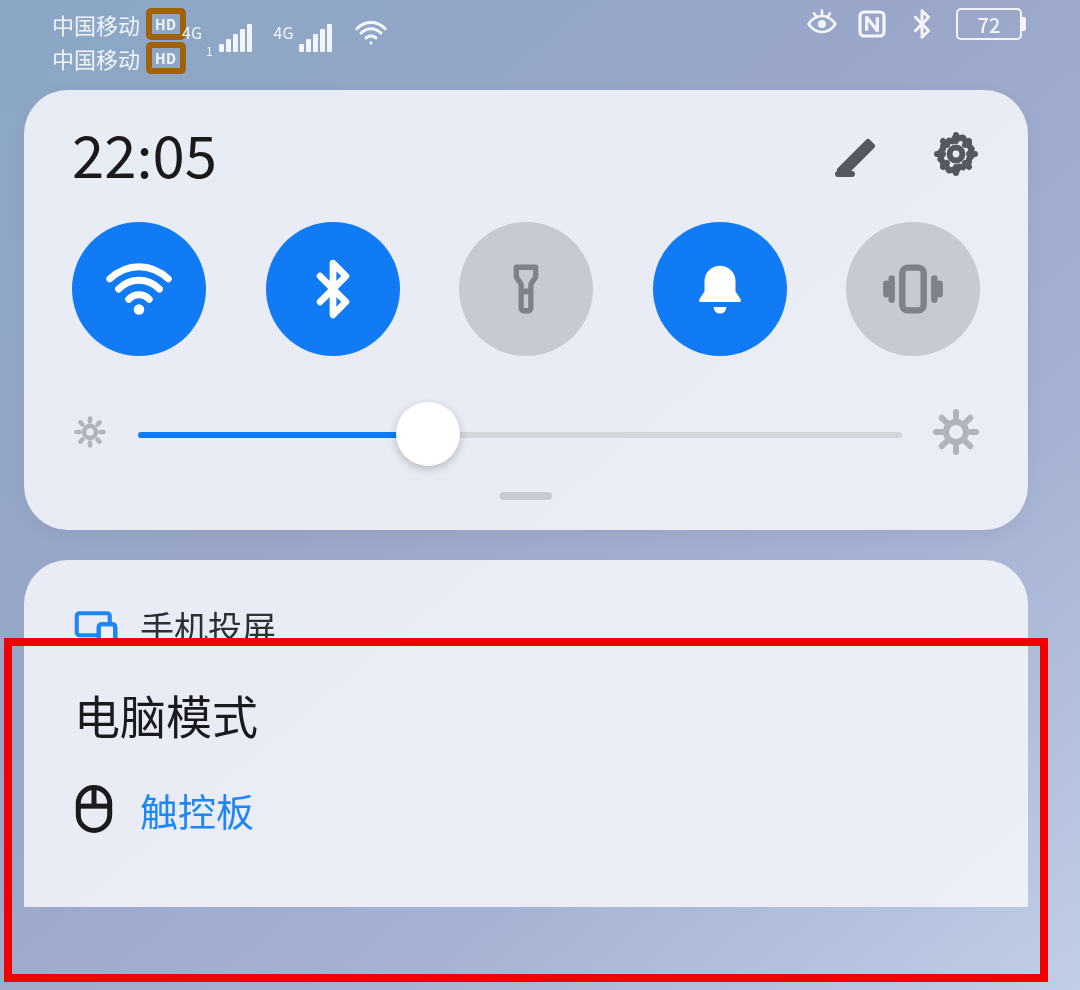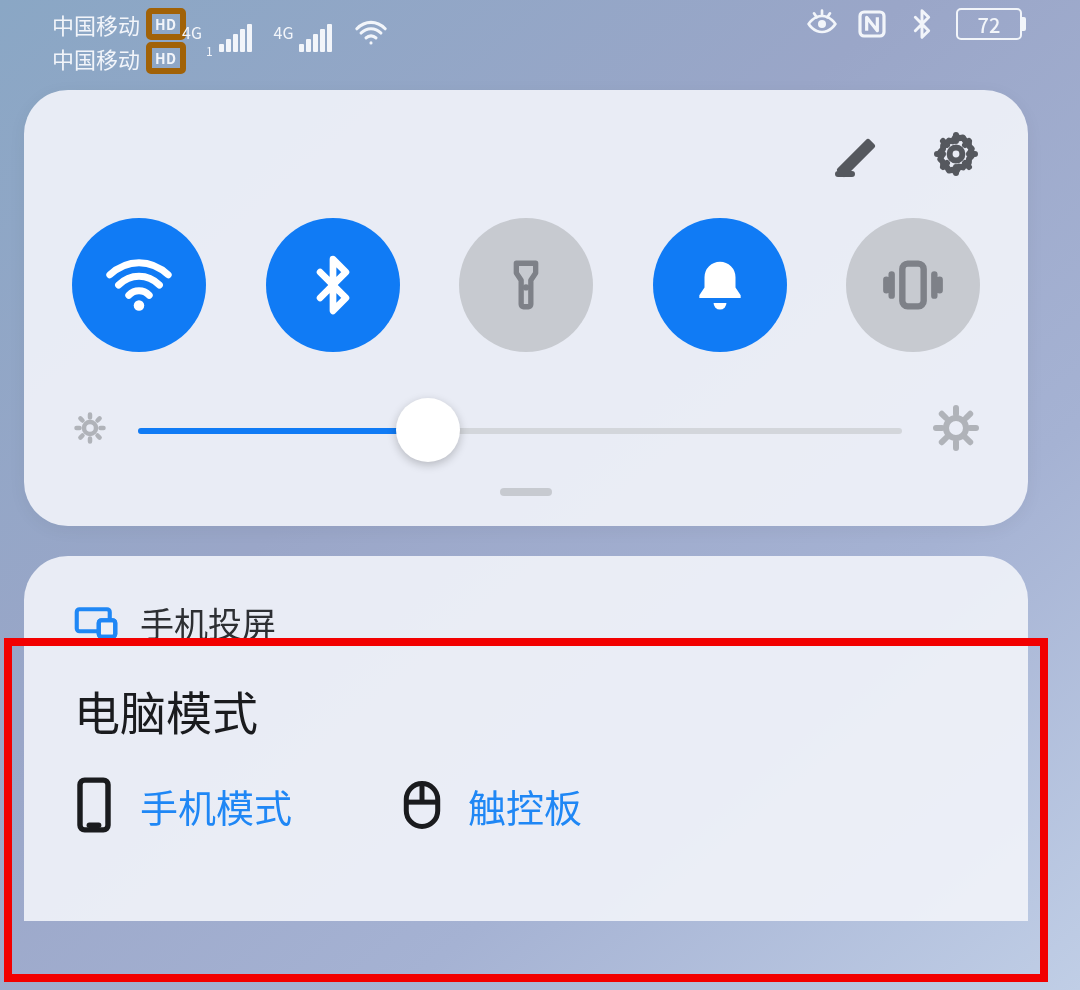--- a/index.html
+++ b/index.html
@@ -59,21 +59,21 @@
   .sun-small svg{width:36px;height:36px;}
   .sun-big svg{width:48px;height:48px;}
   .slider{flex:1;position:relative;height:64px;}
   .track{position:absolute;top:30px;left:0;right:0;height:6px;background:#d3d6db;border-radius:3px;}
   .track-fill{position:absolute;top:30px;left:0;width:38%;height:6px;background:#107bf5;border-radius:3px;}
   .thumb{position:absolute;top:0;left:calc(38% - 32px);width:64px;height:64px;background:#fff;border-radius:50%;box-shadow:0 3px 10px rgba(0,0,0,.22);}
   .handle{width:52px;height:8px;background:#c7cad0;border-radius:4px;margin:26px auto 0;}
   
   .proj-card{
     margin:30px 24px 0 24px;background:rgba(240,242,248,.92);
-    border-radius:44px 44px 0 0;padding:42px 50px 88px 50px;
+    border-radius:44px 44px 0 0;padding:42px 50px 70px 50px;
   }
   .proj-row1{display:flex;align-items:center;gap:22px;}
   .proj-row1 svg{width:44px;height:36px;stroke:#1f87f5;fill:none;stroke-width:3;}
   .proj-title{font-size:34px;color:#2d2f33;}
   .proj-sub{font-size:46px;color:#1a1b1e;margin-top:30px;}
   .proj-actions{display:flex;gap:110px;margin-top:34px;}
   .proj-act{display:flex;align-items:center;gap:26px;}
   .proj-act svg{width:40px;height:56px;stroke:#1a1b1e;fill:none;stroke-width:3.5;}
   .proj-act-label{font-size:38px;color:#1f87f5;}
   
@@ -129,20 +129,21 @@
       </svg>
       <div class="battery">
         <span class="battery-val">72</span>
       </div>
     </div>
   </div>
 
   <div class="qs-panel">
     <div class="qs-head">
       <div class="qs-time-block">
+        <div class="qs-time">22:05</div>
       </div>
       <div class="qs-head-icons">
         <svg viewBox="0 0 24 24">
           <path d="M4 20L18 6l0 0 2 2L6 22M3 22h7" stroke-linecap="round" stroke-linejoin="round"></path>
         </svg>
         <svg viewBox="0 0 24 24">
           <circle cx="12" cy="12" r="3.2"></circle>
           <path d="M12 2.5v3M12 18.5v3M21.5 12h-3M5.5 12h-3M18.5 5.5l-2 2M7.5 16.5l-2 2M18.5 18.5l-2-2M7.5 7.5l-2-2" stroke-linecap="round"></path>
           <path d="M19 12a7 7 0 1 1-14 0 7 7 0 0 1 14 0z" stroke-width="0" fill="none"></path>
           <path d="M12 3l1.6 1.1 1.9-.4 1 1.7 1.9.6.1 2 1.4 1.4-.8 1.8.8 1.8-1.4 1.4-.1 2-1.9.6-1 1.7-1.9-.4L12 21l-1.6-1.1-1.9.4-1-1.7-1.9-.6-.1-2L4.1 14.6l.8-1.8-.8-1.8L5.5 9.6l.1-2 1.9-.6 1-1.7 1.9.4z" stroke-linejoin="round"></path>
@@ -209,27 +210,20 @@
     <div class="proj-row1">
       <svg viewBox="0 0 32 24">
         <rect x="2" y="2" width="24" height="16" rx="2"></rect>
         <rect x="18" y="10" width="12" height="12" rx="2" fill="#eef1f6"></rect>
         <rect x="18" y="10" width="12" height="12" rx="2"></rect>
       </svg>
       <span class="proj-title">手机投屏</span>
     </div>
     <div class="proj-sub">电脑模式</div>
     <div class="proj-actions">
-      <div class="proj-act">
-        <svg viewBox="0 0 24 36">
-          <rect x="3" y="2" width="18" height="32" rx="3"></rect>
-          <line x1="9" y1="31" x2="15" y2="31" stroke-linecap="round"></line>
-        </svg>
-        <span class="proj-act-label">手机模式</span>
-      </div>
       <div class="proj-act">
         <svg viewBox="0 0 28 36">
           <rect x="3" y="3" width="22" height="30" rx="11"></rect>
           <line x1="14" y1="3" x2="14" y2="16"></line>
           <line x1="3" y1="16" x2="25" y2="16"></line>
         </svg>
         <span class="proj-act-label">触控板</span>
       </div>
     </div>
   </div>

